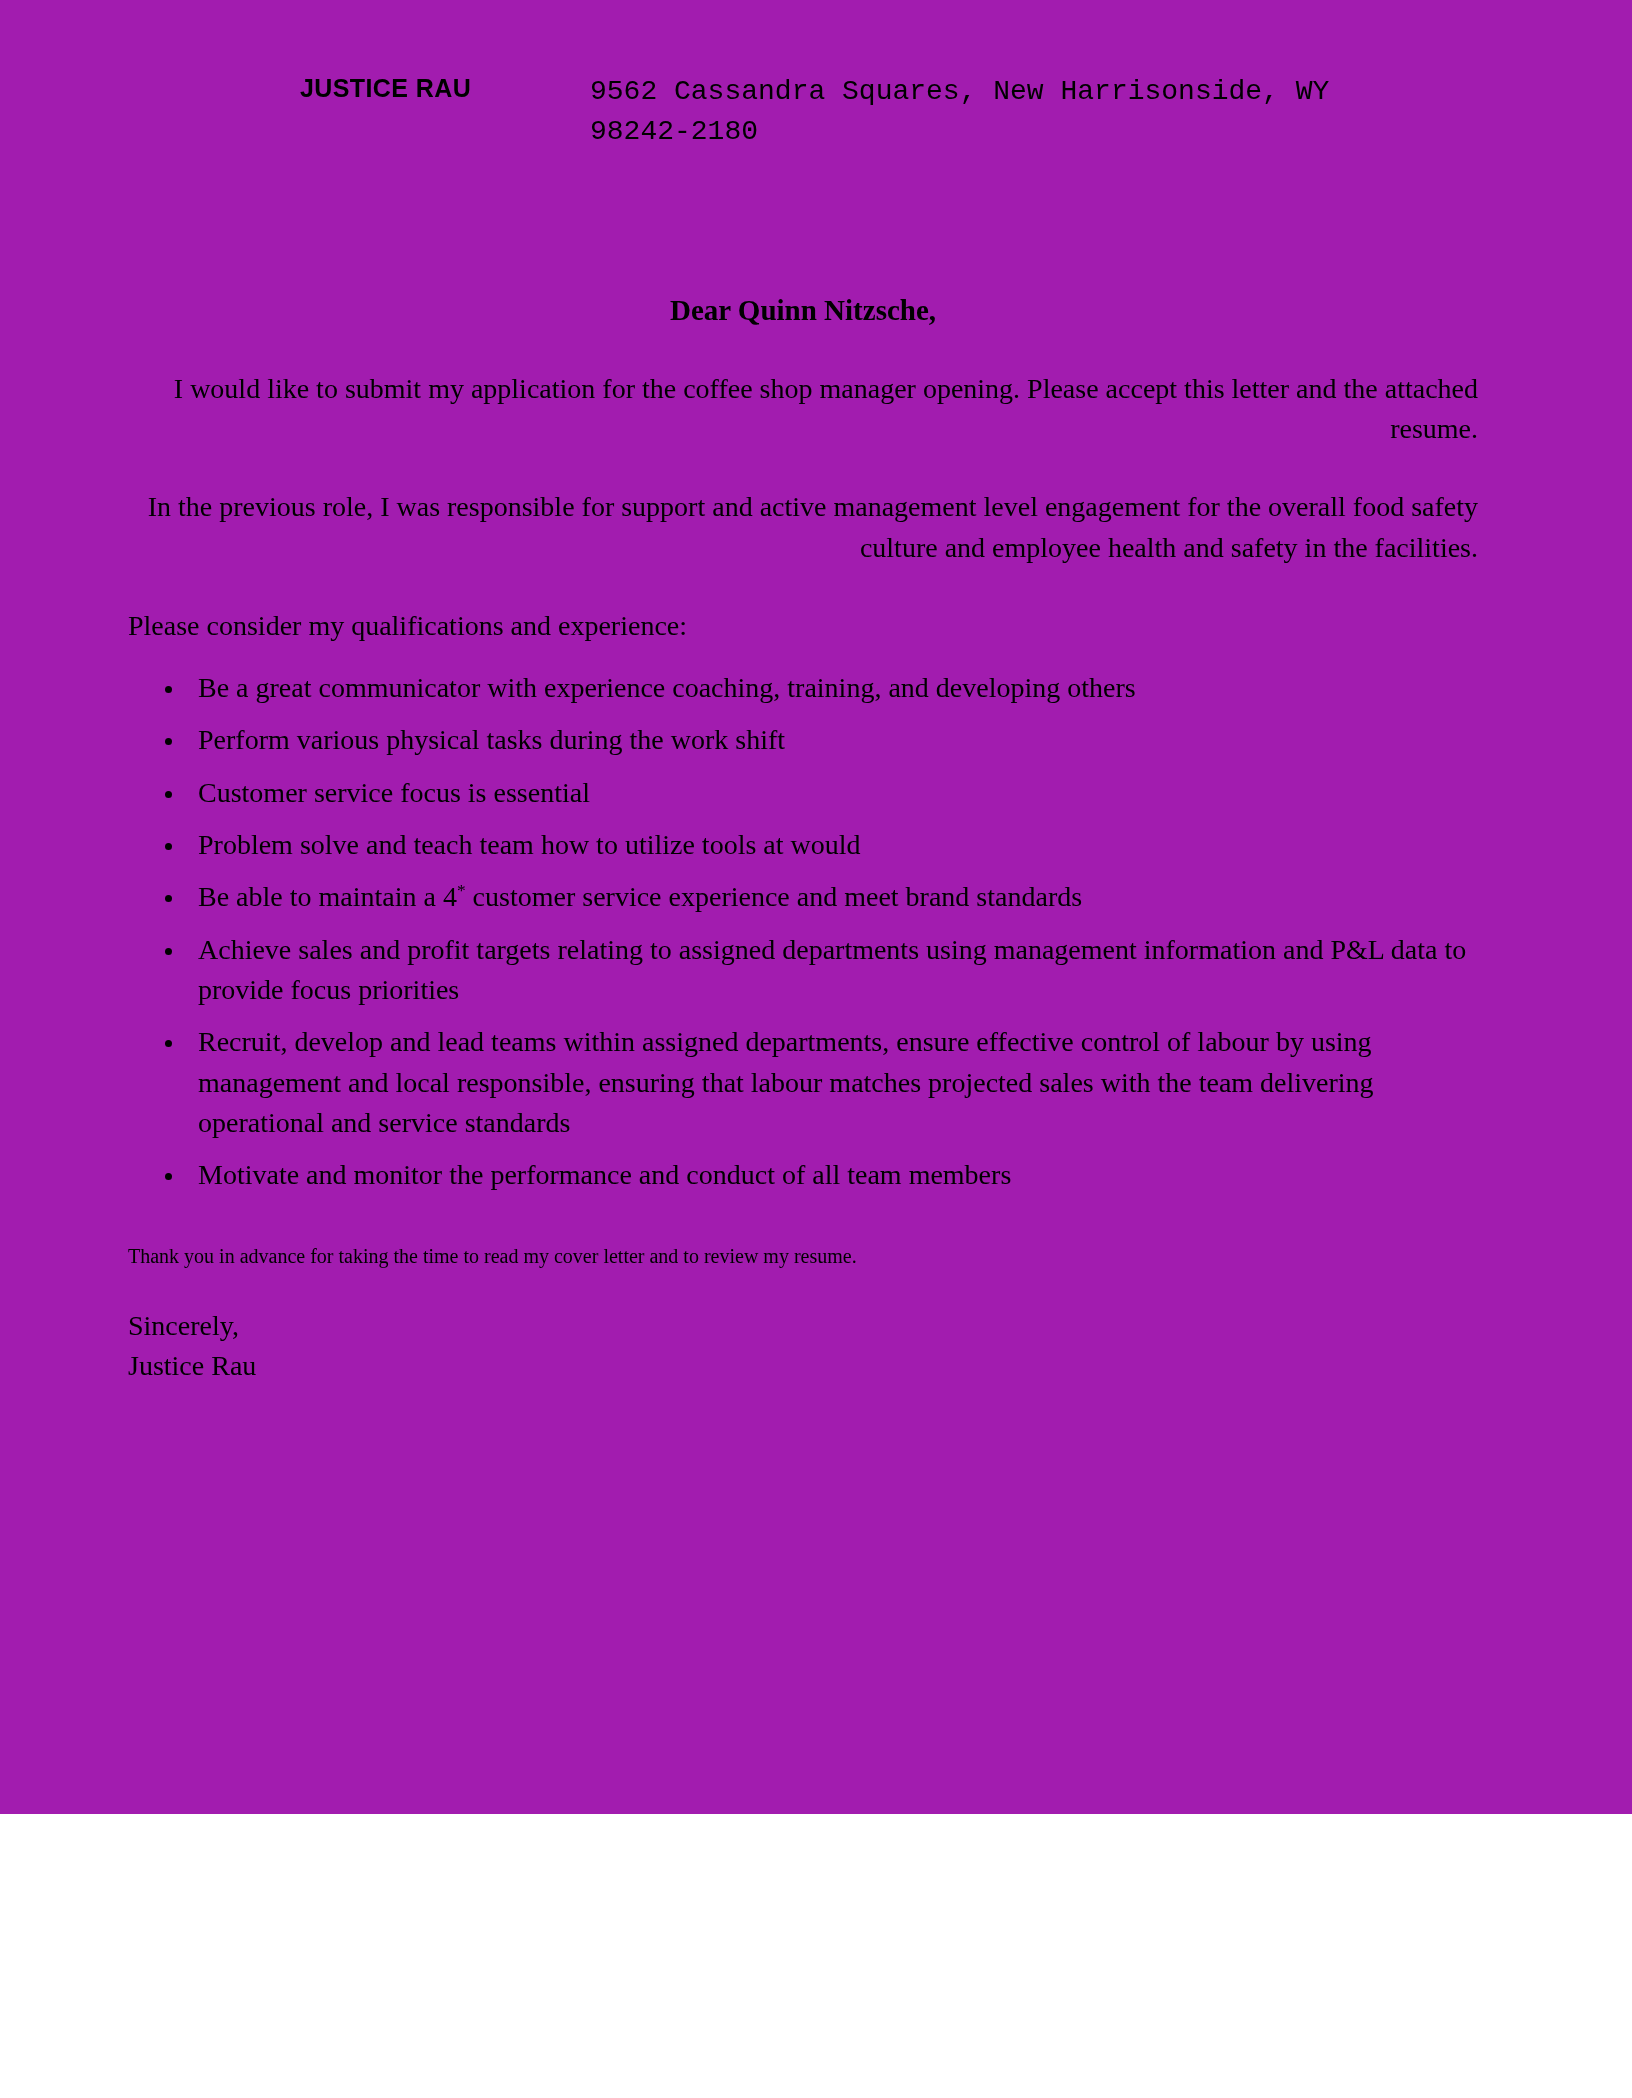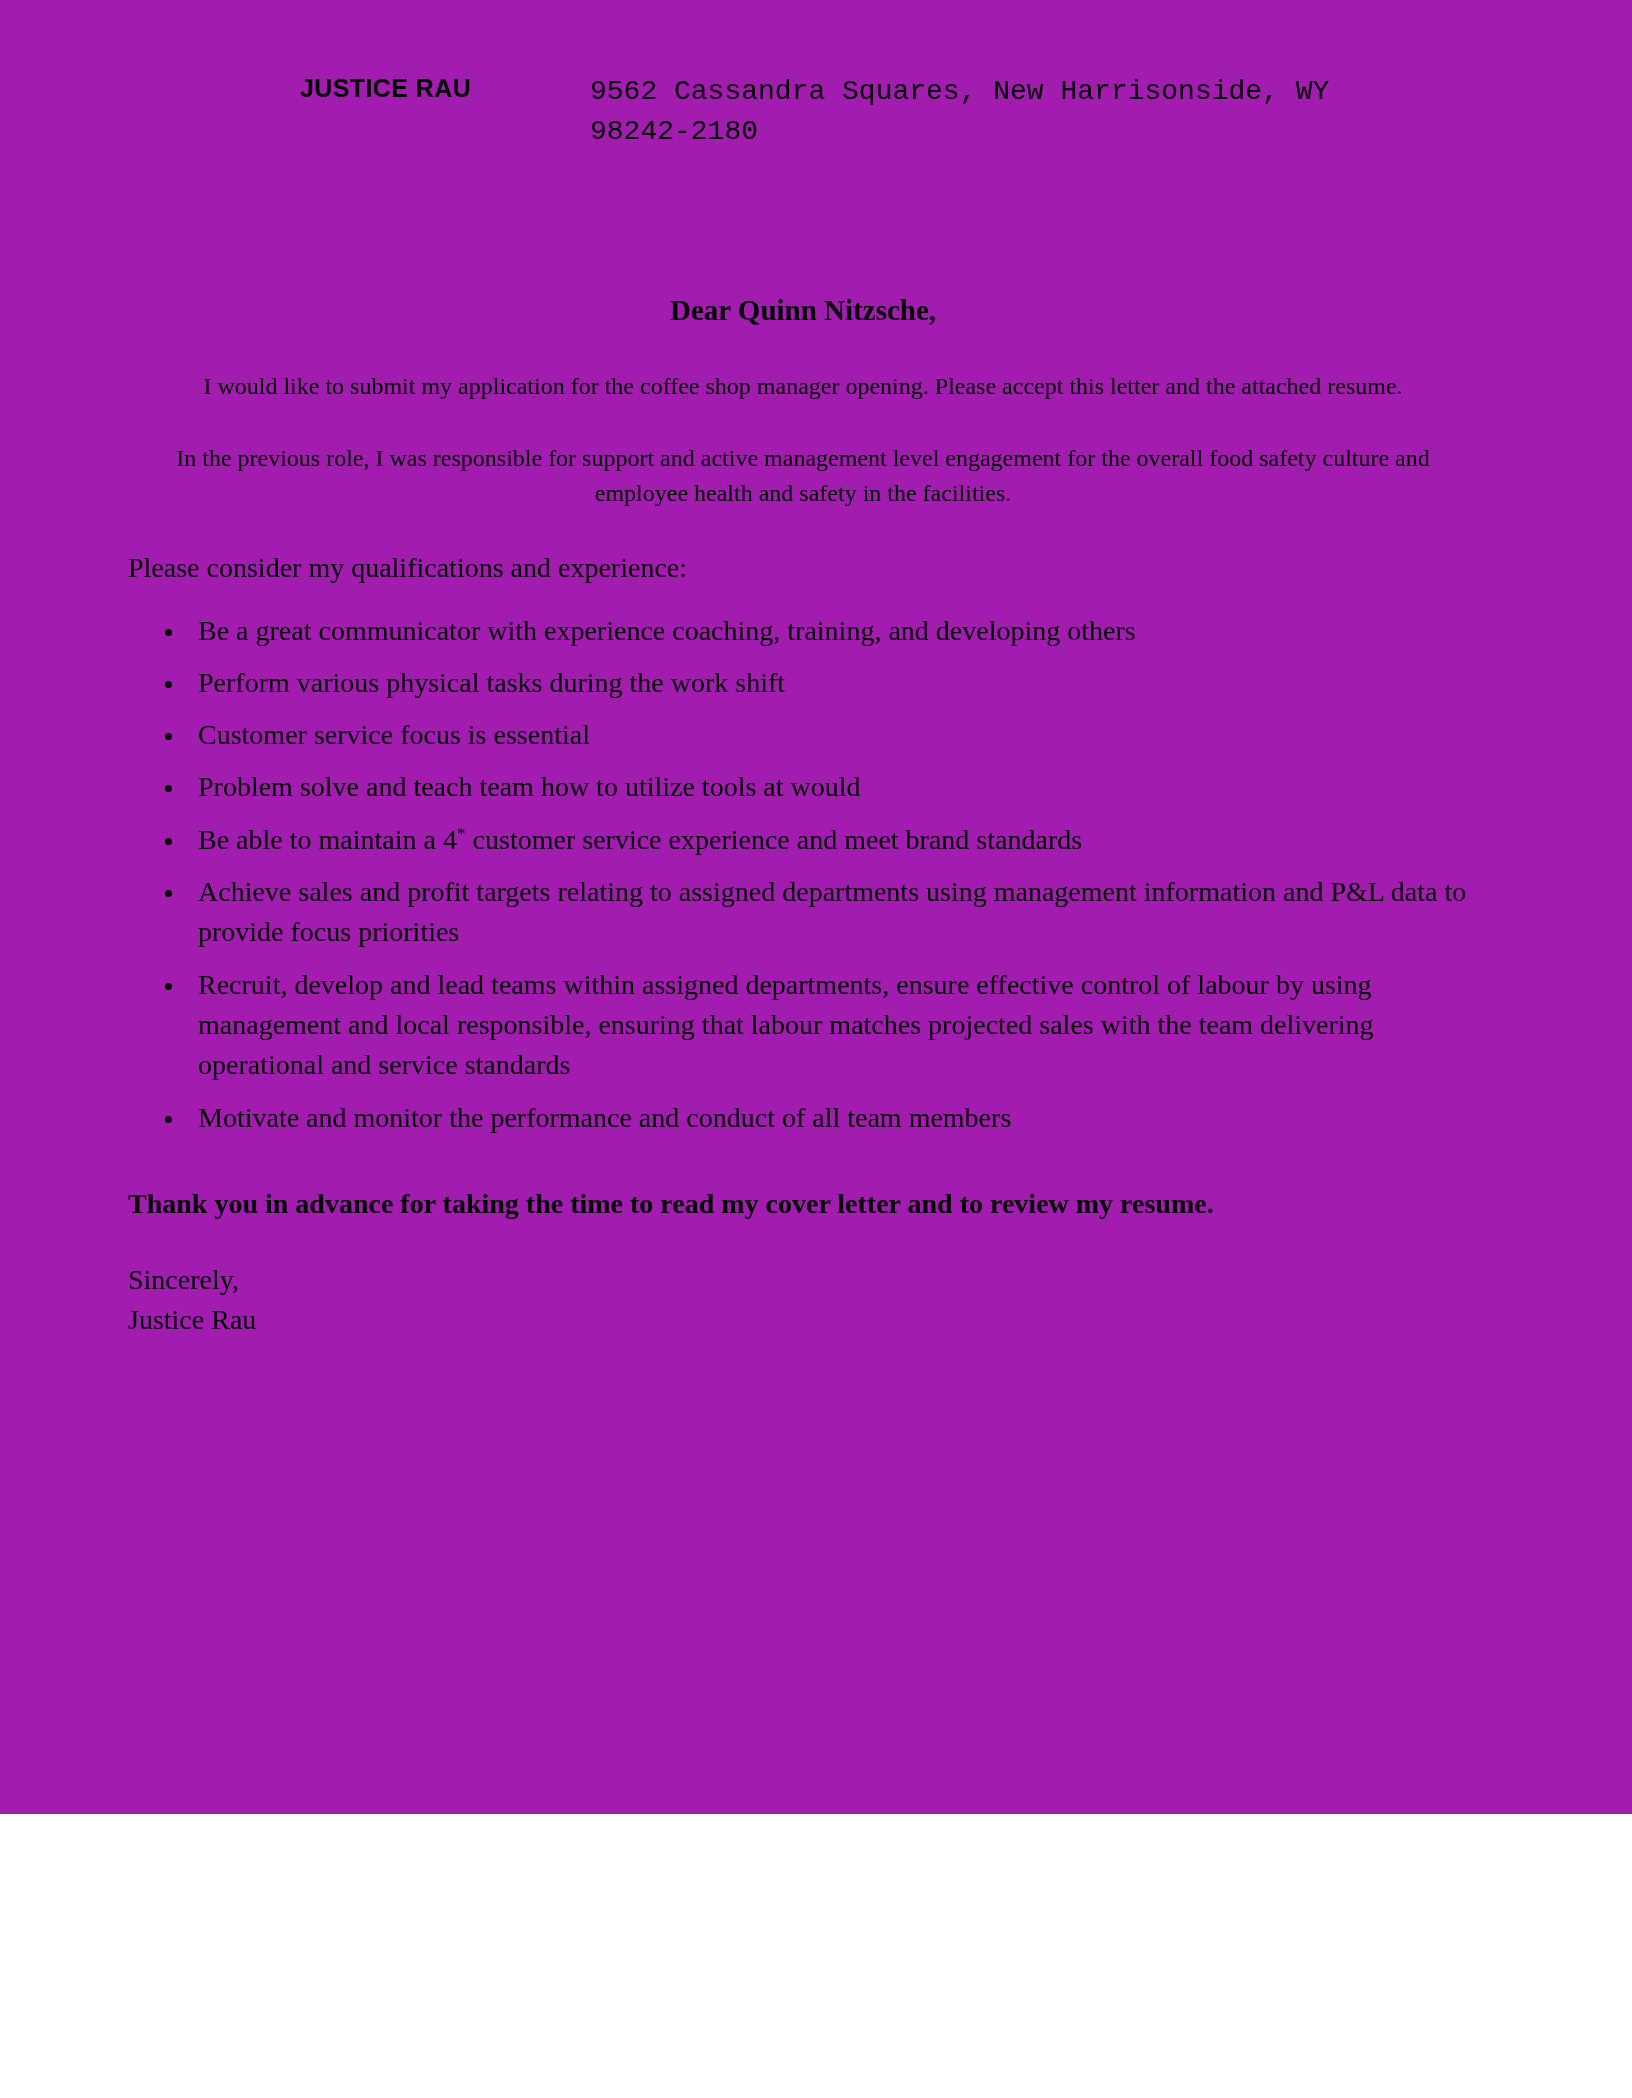--- a/index.html
+++ b/index.html
@@ -57,24 +57,24 @@
     width: 1350px;
   }
   .salutation {
     font-weight: bold;
     font-size: 29px;
     line-height: 1.4;
     margin: 0 0 38px 0;
     text-align: center;
   }
   .para {
-    font-size: 24px;
+    font-size: 28px;
     line-height: 1.44;
     margin: 0 0 38px 0;
-    text-align: center;
+    text-align: right;
   }
   .qualifications-intro {
     font-size: 28px;
     line-height: 1.44;
     margin: 0 0 22px 0;
   }
   ul.bullets {
     margin: 0 0 46px 0;
     padding-left: 58px;
     list-style-type: disc;
@@ -87,22 +87,22 @@
   }
   ul.bullets li::marker {
     font-size: 24px;
   }
   .bullet-rating sup {
     font-size: 0.62em;
     vertical-align: super;
     line-height: 0;
   }
   .closing-thanks {
-    font-weight: bold;
-    font-size: 28px;
+    font-weight: normal;
+    font-size: 20px;
     line-height: 1.44;
     margin: 0 0 36px 0;
   }
   .signoff {
     font-size: 28px;
     line-height: 1.42;
     margin: 0;
   }
   .signoff div {
     margin: 0;

